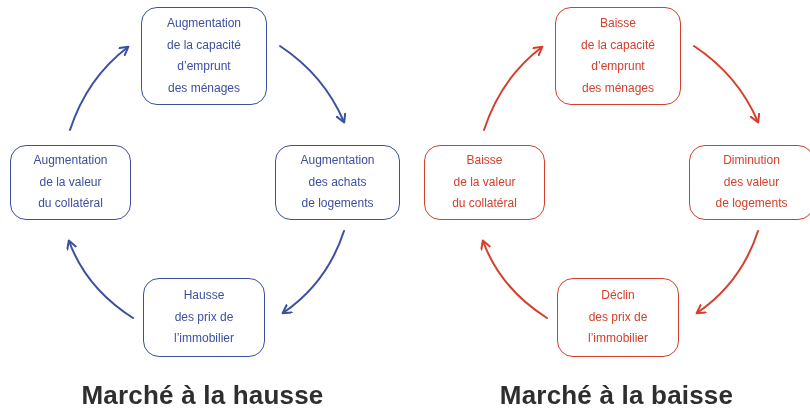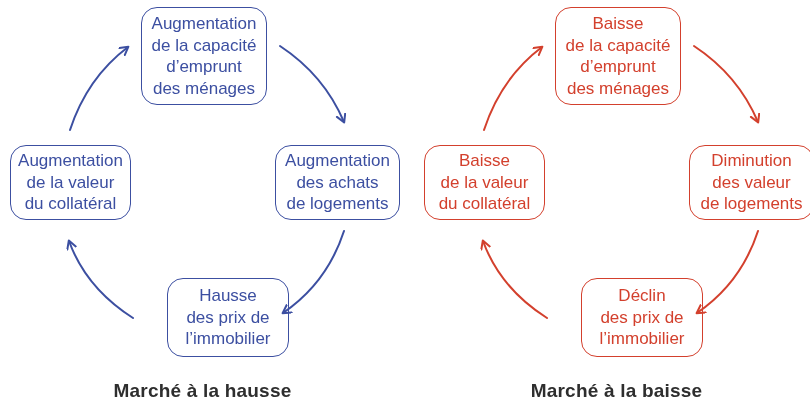--- a/index.html
+++ b/index.html
@@ -25,28 +25,28 @@
 
   .node {
     position: absolute;
     border: 1.6px solid currentColor;
     border-radius: 16px;
     display: flex;
     align-items: center;
     justify-content: center;
     text-align: center;
     white-space: pre-line;
-    font-size: 17px;
+    font-size: 12px;
     line-height: 21.5px;
     font-weight: 500;
     padding: 2px 4px;
   }
   .node-top    { left: 141px; top: 7px;   width: 126px; height: 98px; }
   .node-right  { left: 275px; top: 145px; width: 125px; height: 75px; }
-  .node-bottom { left: 143px; top: 278px; width: 122px; height: 79px; margin-left: 24px; }
+  .node-bottom { left: 143px; top: 278px; width: 122px; height: 79px; }
   .node-left   { left: 10px;  top: 145px; width: 121px; height: 75px; }
 
   .arrows {
     position: absolute;
     left: 0; top: 0;
     width: 405px;
     height: 414px;
     pointer-events: none;
   }
   .arrows path.arc {
@@ -62,21 +62,21 @@
     stroke-linecap: round;
     stroke-linejoin: round;
   }
 
   .caption {
     position: absolute;
     left: 0;
     top: 380px;
     width: 405px;
     text-align: center;
-    font-size: 19px;
+    font-size: 26px;
     font-weight: 600;
     letter-spacing: 0.2px;
     color: var(--caption-color, #2e2e2e);
   }
 </style>
 </head>
 <body>
 
 <div class="canvas">
 

